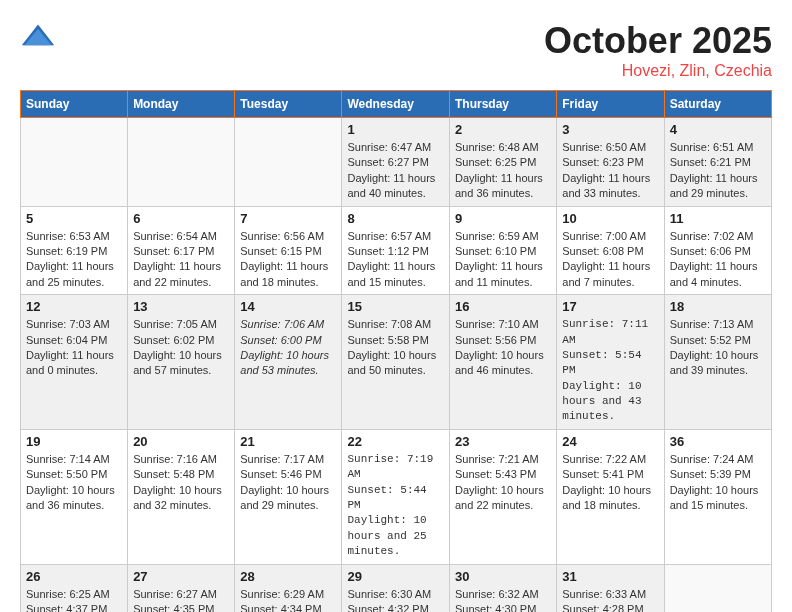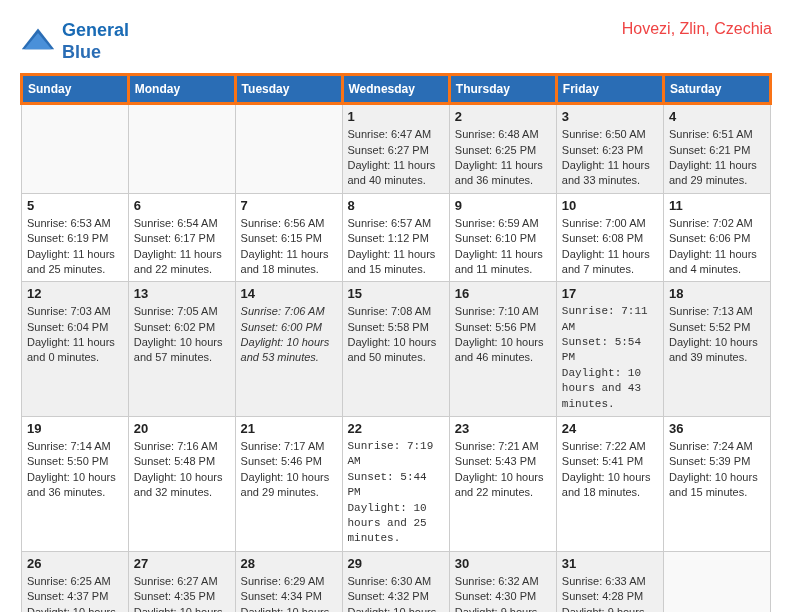--- a/index.html
+++ b/index.html
@@ -50,21 +50,21 @@
       width: 100%;
       border-collapse: collapse;
       font-size: 11px;
     }
     .calendar th {
       background-color: #2a6db5;
       color: #fff;
       text-align: left;
       padding: 6px 5px;
       font-size: 12px;
-      border: 3px solid #f97316;
+      border: 1px solid #f97316;
     }
     .calendar td {
       border: 1px solid #ccc;
       vertical-align: top;
       padding: 4px 5px;
       width: 108px;
       min-height: 80px;
       height: 85px;
     }
     .day-number {
@@ -87,26 +87,23 @@
   </style>
 </head>
 <body>
 
 <div class="header">
   <div class="logo">
     <svg class="logo-icon" viewBox="0 0 40 40">
       <polygon points="20,5 38,28 2,28" fill="#2a6db5"></polygon>
       <polygon points="20,10 35,28 5,28" fill="#4a90d9"></polygon>
     </svg>
-    <div class="logo-text">
-      <div><span>General</span></div>
-      <div><span style="color:#2a6db5;">Blue</span></div>
-    </div>
   </div>
   <div class="title-block">
+    <div class="month-title">October 2025</div>
     <div class="location">Hovezi, Zlin, Czechia</div>
   </div>
 </div>
 
 <table class="calendar">
   <thead>
     <tr>
     <th>Sunday</th>
         <th>Monday</th>
         <th>Tuesday</th>

